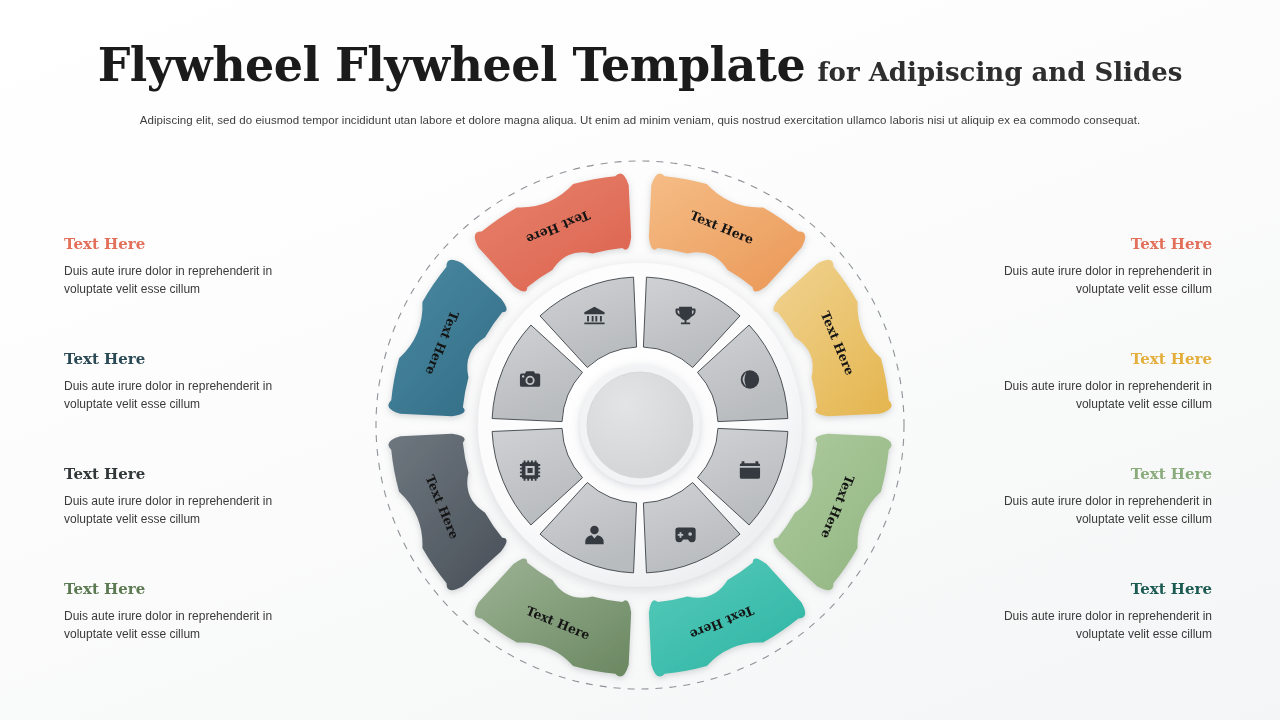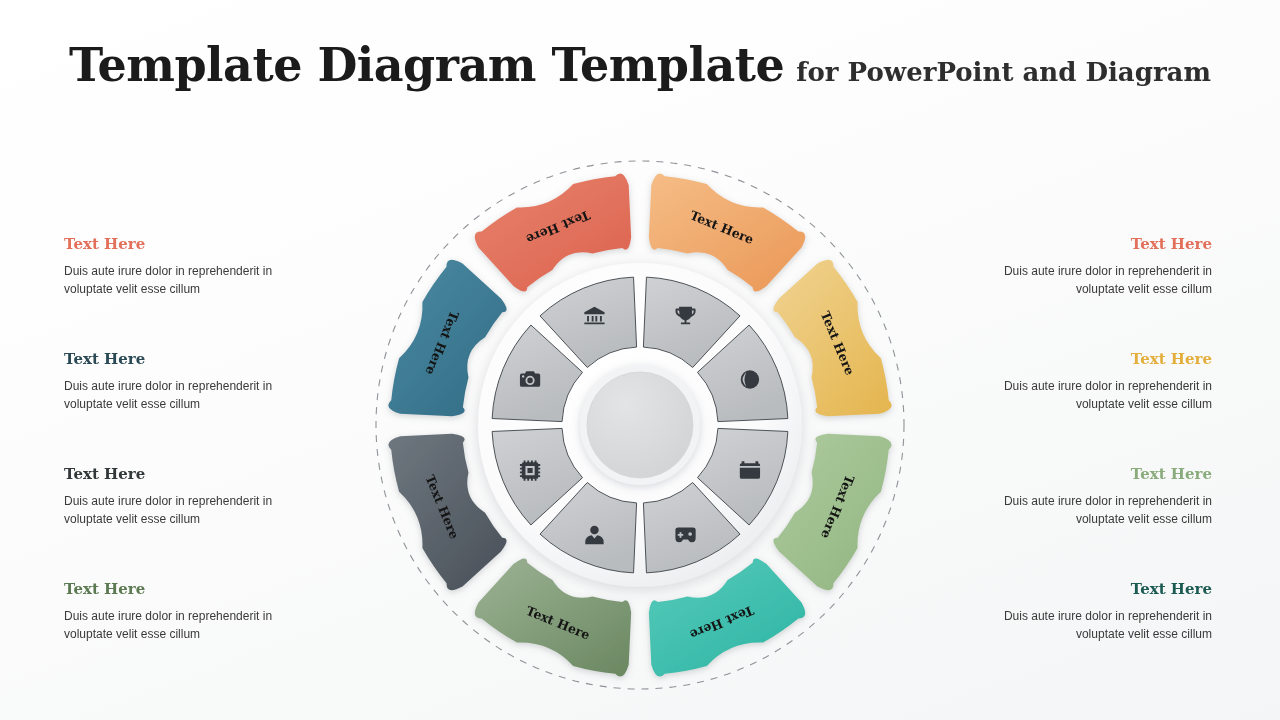--- a/index.html
+++ b/index.html
@@ -45,22 +45,23 @@
   .seg-label {
     font-family:"DejaVu Serif", serif;
     font-weight:700; font-size:12.5px; fill:#141414;
   }
 </style>
 </head>
 <body>
 
 <div id="header">
   <div id="title-row">
-    <span id="main-title">Template Diagram Template</span><span id="sub-title">for PowerPoint and Diagram</span>
+    <span id="main-title">Flywheel Flywheel Template</span><span id="sub-title">for Adipiscing and Slides</span>
   </div>
+  <div id="lede">Adipiscing elit, sed do eiusmod tempor incididunt utan labore et dolore magna aliqua. Ut enim ad minim veniam, quis nostrud exercitation ullamco laboris nisi ut aliquip ex ea commodo consequat.</div>
 </div>
 
 <div id="col-left" class="side-col">
     <div class="side-block">
       <div class="side-head" style="color: rgb(226, 112, 90);">Text Here</div>
       <div class="side-body">Duis aute irure dolor in reprehenderit in voluptate velit esse cillum</div>
     </div>
     <div class="side-block">
       <div class="side-head" style="color: rgb(43, 74, 85);">Text Here</div>
       <div class="side-body">Duis aute irure dolor in reprehenderit in voluptate velit esse cillum</div>

